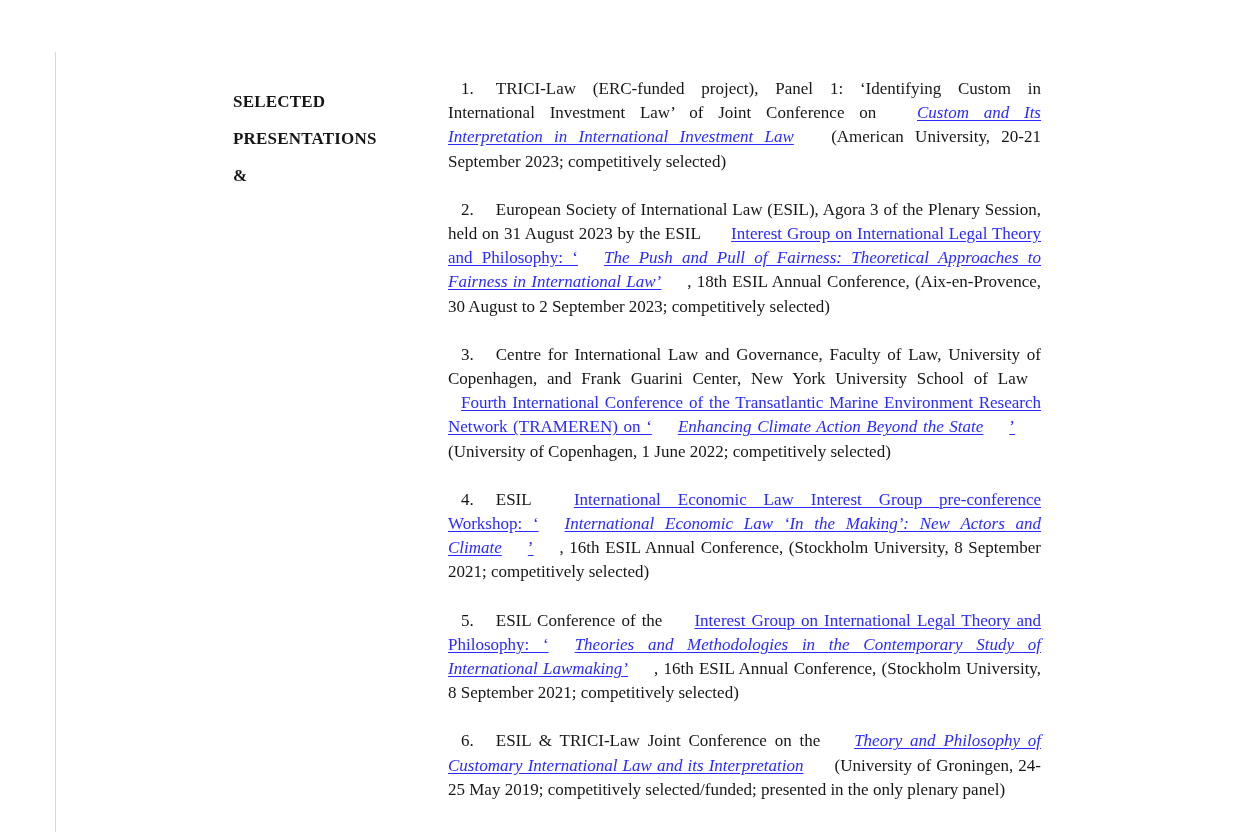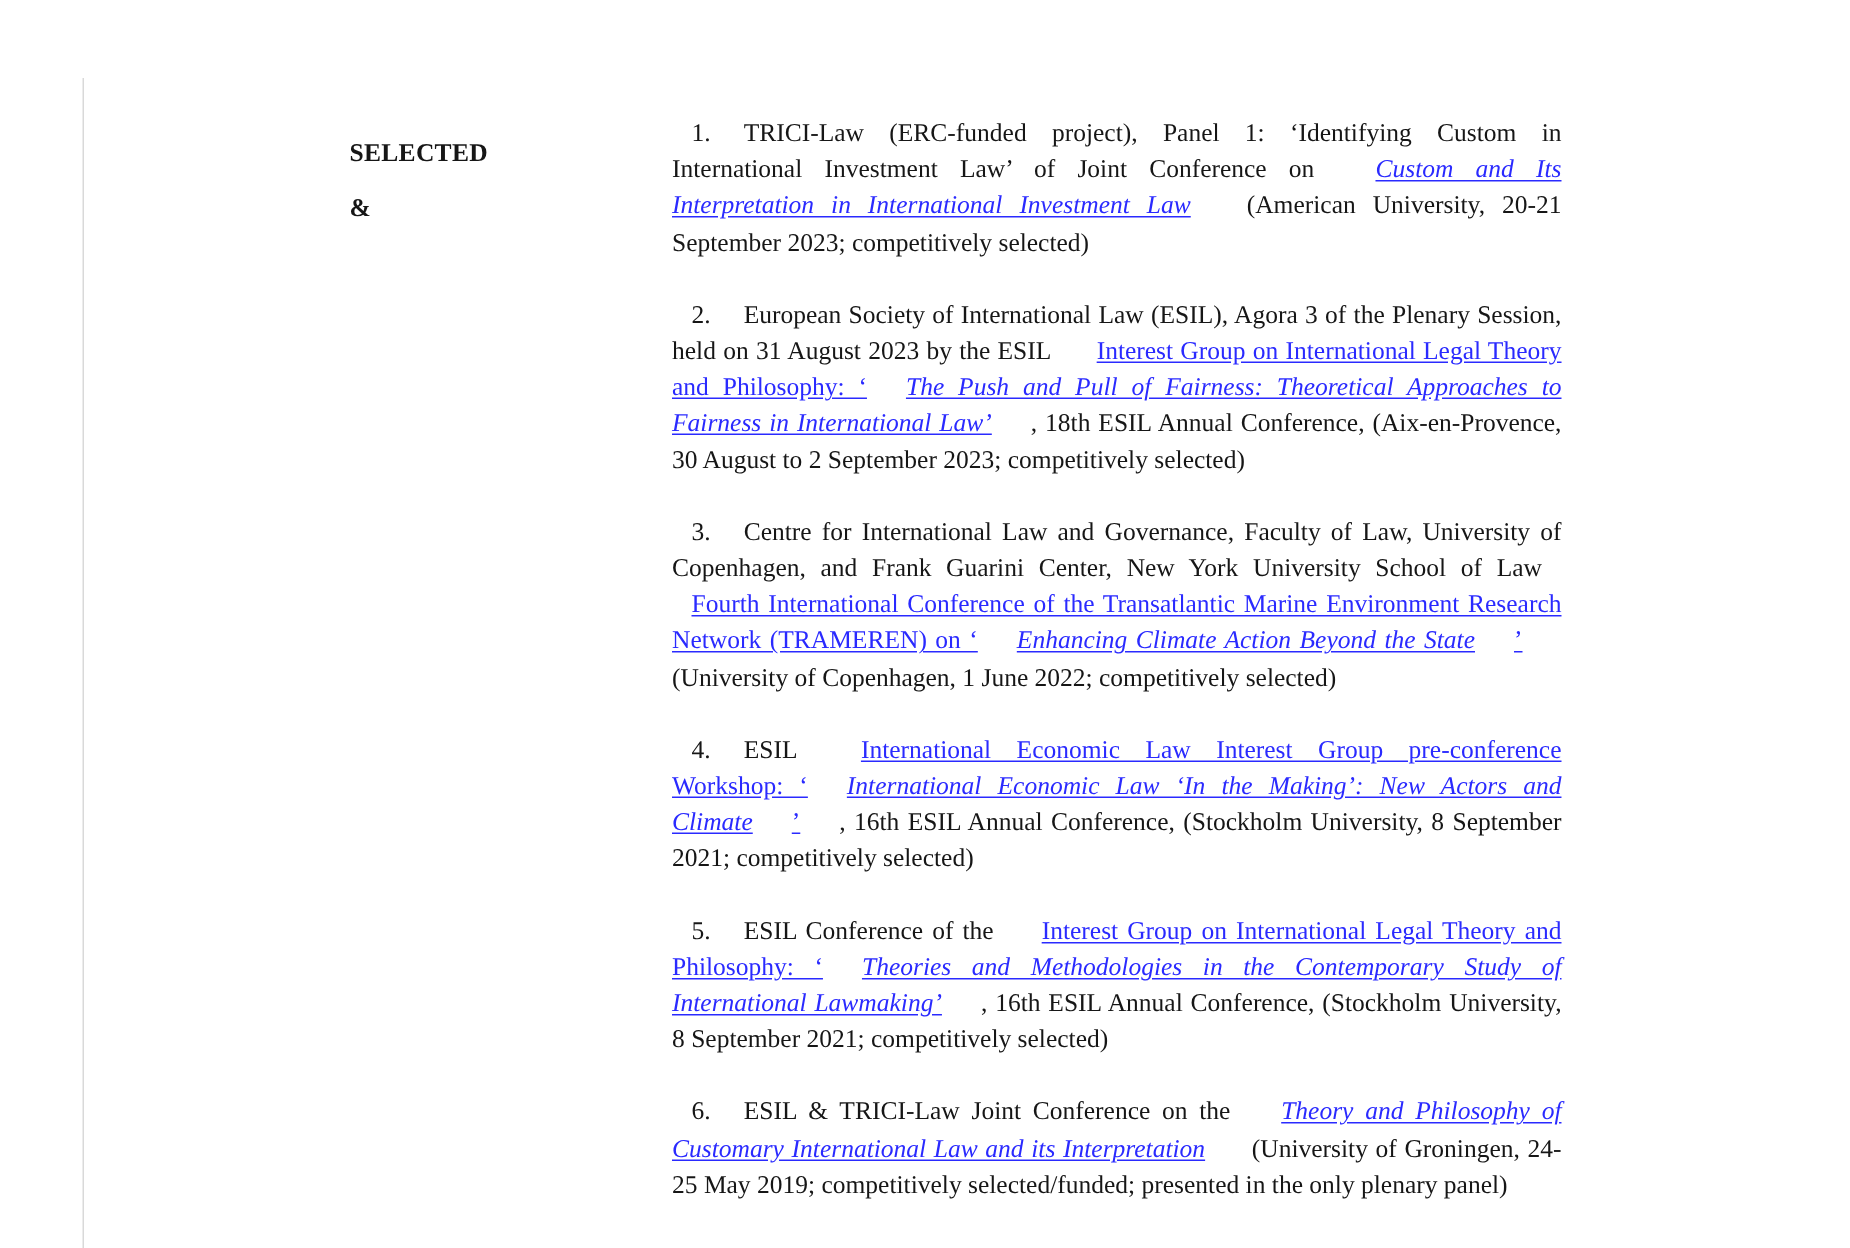--- a/index.html
+++ b/index.html
@@ -52,20 +52,21 @@
   .it { font-style: italic; }
 </style>
 </head>
 <body>
 
 <div class="page" style="--page-bg: #ffffff; --text-color: #161616; --link-color: #2a2aff; --edge-color: #d9d9d9;">
   <div class="edge-line"></div>
   <div class="content">
     <div class="label-col" id="heading">
         <div>SELECTED</div>
+        <div>PRESENTATIONS</div>
         <div>&amp;</div>
       </div>
     <div class="body-col" id="list">
         <p><span class="num">1.</span><span>TRICI-Law (ERC-funded project), Panel 1: ‘Identifying Custom in International Investment Law’ of Joint Conference on </span><a class="lnk it">Custom and Its Interpretation in International Investment Law</a><span> (American University, 20-21 September 2023; competitively selected)</span></p>
         <p><span class="num">2.</span><span>European Society of International Law (ESIL), Agora 3 of the Plenary Session, held on 31 August 2023 by the ESIL </span><a class="lnk">Interest Group on International Legal Theory and Philosophy: ‘</a><a class="lnk it">The Push and Pull of Fairness: Theoretical Approaches to Fairness in International Law’</a><span>, 18th ESIL Annual Conference, (Aix-en-Provence, 30 August to 2 September 2023; competitively selected)</span></p>
         <p><span class="num">3.</span><span>Centre for International Law and Governance, Faculty of Law, University of Copenhagen, and Frank Guarini Center, New York University School of Law </span><a class="lnk">Fourth International Conference of the Transatlantic Marine Environment Research Network (TRAMEREN) on ‘</a><a class="lnk it">Enhancing Climate Action Beyond the State</a><a class="lnk">’</a><span> (University of Copenhagen, 1 June 2022; competitively selected)</span></p>
         <p><span class="num">4.</span><span>ESIL </span><a class="lnk">International Economic Law Interest Group pre-conference Workshop: ‘</a><a class="lnk it">International Economic Law ‘In the Making’: New Actors and Climate</a><a class="lnk">’</a><span>, 16th ESIL Annual Conference, (Stockholm University, 8 September 2021; competitively selected)</span></p>
         <p><span class="num">5.</span><span>ESIL Conference of the </span><a class="lnk">Interest Group on International Legal Theory and Philosophy: ‘</a><a class="lnk it">Theories and Methodologies in the Contemporary Study of International Lawmaking’</a><span>, 16th ESIL Annual Conference, (Stockholm University, 8 September 2021; competitively selected)</span></p>
         <p><span class="num">6.</span><span>ESIL &amp; TRICI-Law Joint Conference on the </span><a class="lnk it">Theory and Philosophy of Customary International Law and its Interpretation</a><span> (University of Groningen, 24-25 May 2019; competitively selected/funded; presented in the only plenary panel)</span></p>
       </div>

